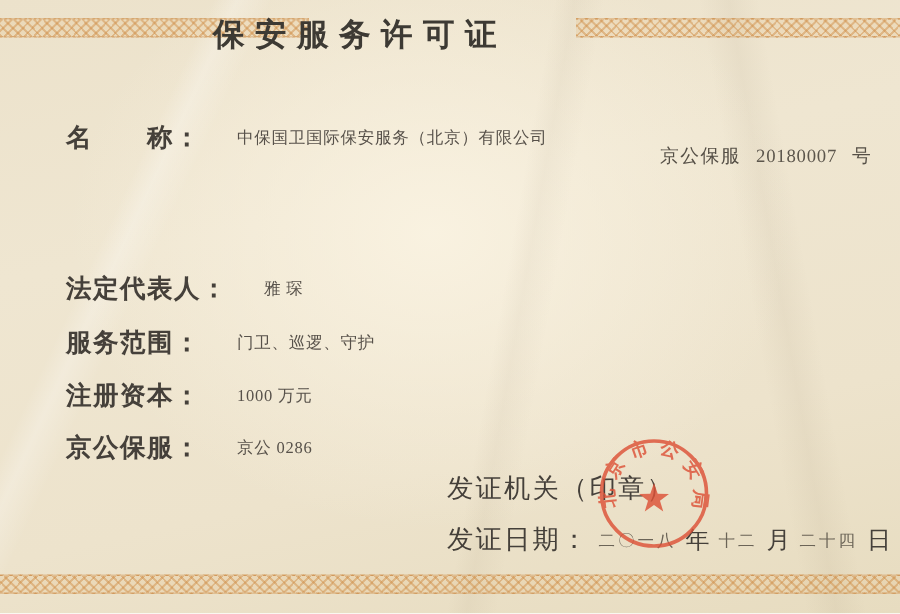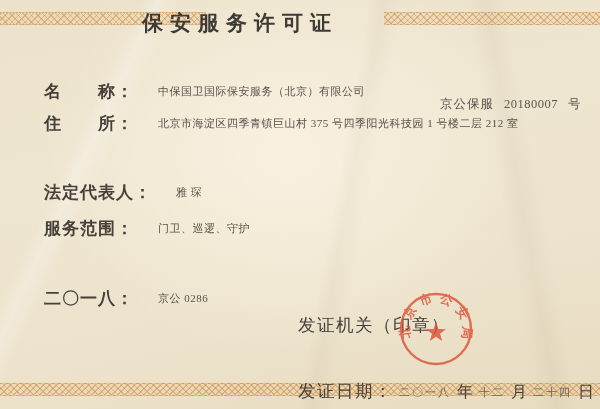--- a/index.html
+++ b/index.html
@@ -51,21 +51,21 @@
   .row .lbl { font-size:17px; color:#45403a; letter-spacing:1px; vertical-align:middle;font-weight:bold; }
   .row .val { font-size:11px; color:#57514a; margin-left:20px; vertical-align:middle; letter-spacing:.5px; }
   .r-name     { top:80px; }
   .r-addr     { top:112px; }
   .r-legal    { top:181px; }
   .r-scope    { top:217px; }
   .r-capital  { top:252px; }
   .r-approval { top:287px; }
 
   .issuer { position:absolute; top:313px; left:298px; font-size:17.5px; color:#45403a; letter-spacing:1.5px; }
-  .dateline { position:absolute; top:347px; left:298px; white-space:nowrap; color:#45403a;margin-top:32px; }
+  .dateline { position:absolute; top:347px; left:298px; white-space:nowrap; color:#45403a; }
   .dateline .lbl  { font-size:17.5px; letter-spacing:1.5px; }
   .dateline .dval { font-size:11px; color:#6b6457; letter-spacing:2px; margin:0 6px; vertical-align:1px; }
   .dateline .dunit{ font-size:16px; color:#45403a; }
 
   .stamp { position:absolute; left:396px; top:289px; width:80px; height:80px; opacity:.82; }
 </style>
 </head>
 <body>
 
 <div class="page">
@@ -78,38 +78,38 @@
 
   <div class="serial">
     <span>京公保服</span><span class="num">20180007</span><span>号</span>
   </div>
 
   <div class="row r-name">
     <span class="lbl">名　　称：</span>
     <span class="val">中保国卫国际保安服务（北京）有限公司</span>
   </div>
 
-  <div class="row r-addr">
-    <span class="lbl">住　　所：</span>
-    <span class="val">北京市海淀区四季青镇巨山村 375 号四季阳光科技园 1 号楼二层 212 室</span>
-  </div>
 
   <div class="row r-legal">
     <span class="lbl">法定代表人：</span>
     <span class="val">雅 琛</span>
   </div>
 
   <div class="row r-scope">
     <span class="lbl">服务范围：</span>
     <span class="val">门卫、巡逻、守护</span>
   </div>
 
+  <div class="row r-capital">
+    <span class="lbl">注册资本：</span>
+    <span class="val">1000 万元</span>
+  </div>
 
   <div class="row r-approval">
-    <span class="lbl">二〇一八：</span>
+    <span class="lbl">京公保服：</span>
     <span class="val">京公 0286</span>
   </div>
 
   <div class="issuer">发证机关（印章）</div>
 
   <div class="dateline">
     <span class="lbl">发证日期：</span><span class="dval">二〇一八</span><span class="dunit">年</span><span class="dval">十二</span><span class="dunit">月</span><span class="dval">二十四</span><span class="dunit">日</span>
   </div>
 
   <svg class="stamp" viewBox="0 0 80 80" xmlns="http://www.w3.org/2000/svg">

